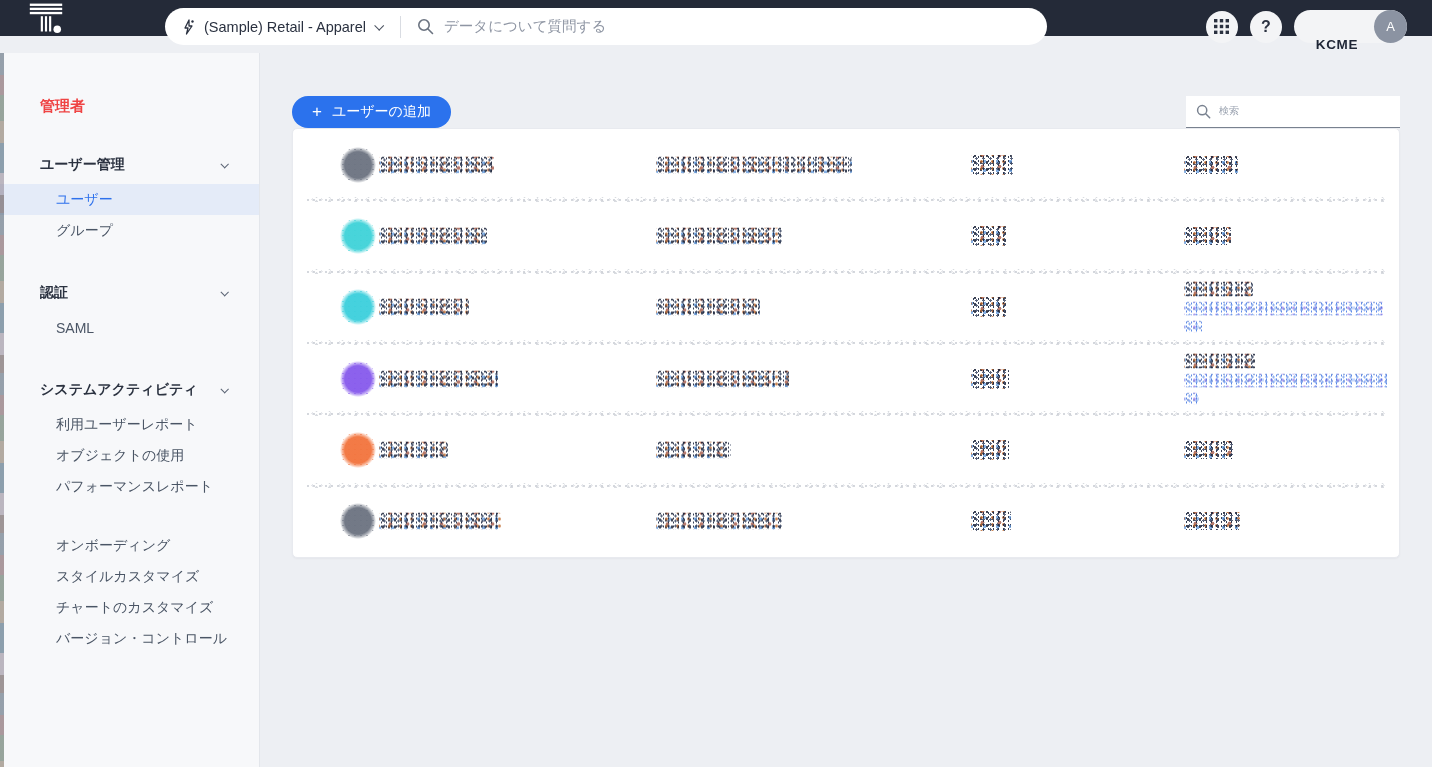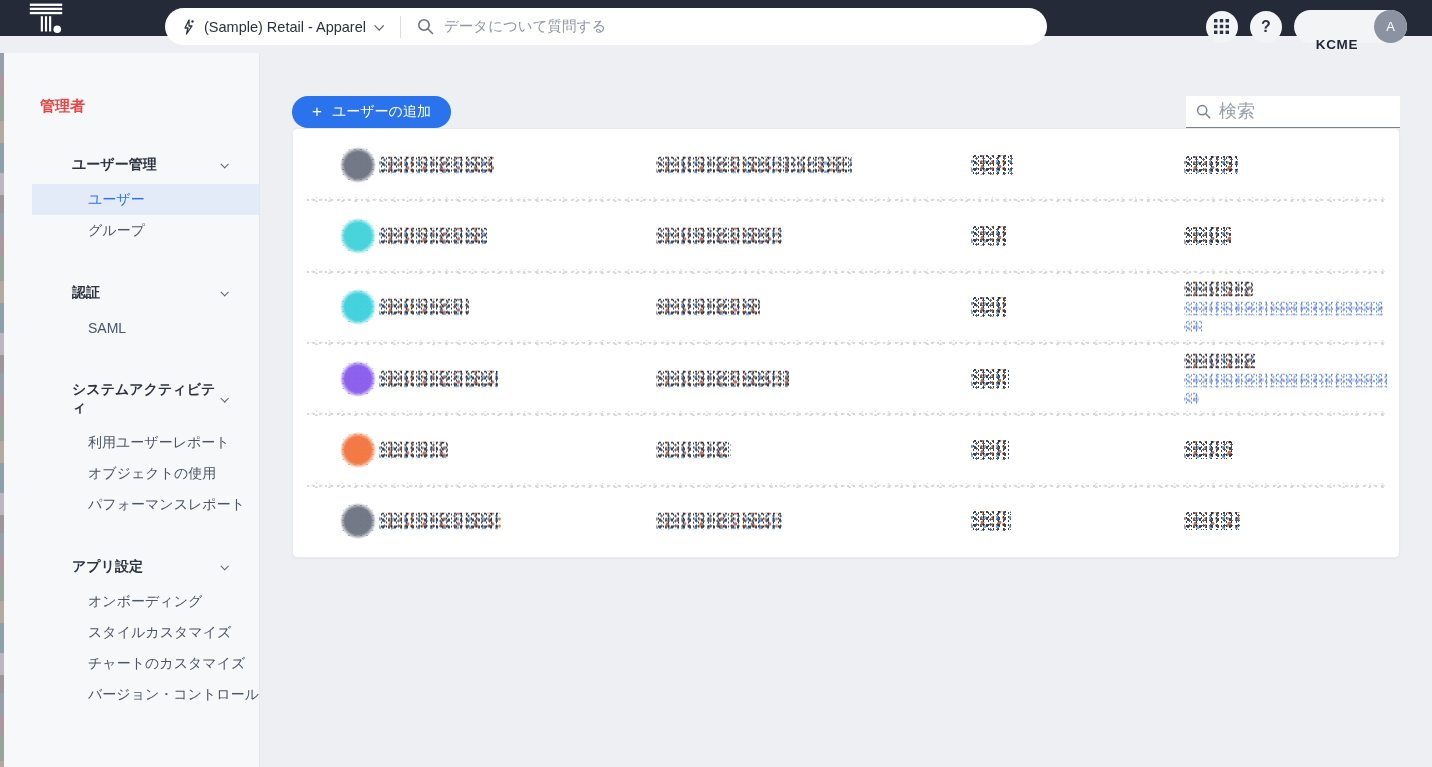--- a/index.html
+++ b/index.html
@@ -31,39 +31,39 @@
 
   
   .edge { position:absolute; left:0; top:53px; width:4px; height:714px; z-index:30; opacity:.55;
           background:repeating-linear-gradient(180deg,#46586a 0 22px,#6b4a50 22px 42px,#49604f 42px 68px,
           #7a6a58 68px 90px,#35566e 90px 120px,#8a8090 120px 142px,#544 142px 160px); }
 
   
   .sidebar { position:absolute; left:0; top:53px; width:260px; bottom:0; background:#f7f8fa;
              border-right:1px solid #e3e6eb; z-index:10; }
   .side-title { margin:44px 0 0 40px; font-size:15px; font-weight:700; color:#ef4444; }
-  .side-sections { margin-top:30px;margin-left:32px; }
+  .side-sections { margin-top:30px; }
   .side-section { margin-bottom:28px; }
   .side-head { display:flex; align-items:center; justify-content:space-between;
                padding:10px 32px 10px 40px; cursor:pointer; }
   .side-head-label { font-size:14px; font-weight:600; color:#2b3240; }
   .chev-side { border-color:#5c6575; width:6px; height:6px; border-width:1.5px; }
   .side-item { height:31px; display:flex; align-items:center; padding-left:56px; font-size:14px;
                color:#4a5565; cursor:pointer; }
   .side-item.sel { background:#e4ebf8; color:#2e71ec; }
 
   
   .main { position:absolute; left:260px; right:0; top:53px; bottom:0; padding:0 32px; }
   .toolbar { margin-top:43px; height:32px; display:flex; align-items:center; justify-content:space-between; }
   .add-btn { height:32px; border:none; border-radius:16px; background:#2b72ed; color:#fff; display:flex;
              align-items:center; gap:10px; padding:0 20px; font-size:14px; font-family:inherit; cursor:pointer; }
   .add-btn .plus { font-size:17px; font-weight:400; margin-top:-1px; }
   .tbl-search { width:214px; height:32px; background:#fff; border-bottom:1px solid #78818f;
                 display:flex; align-items:center; gap:8px; padding:0 10px; }
-  .tbl-search input { border:none; outline:none; flex:1; font-size:18px; font-family:Liberation Mono, monospace; color:#0f172a;
+  .tbl-search input { border:none; outline:none; flex:1; font-size:10px; font-family:Liberation Mono, monospace; color:#0f172a;
                       background:transparent; min-width:0; }
   .tbl-search input::placeholder { color:#98a0ae; }
 
   .thead { position:relative; margin-top:47px; height:36px; }
   .th { position:absolute; top:6px; display:flex; align-items:center; gap:5px; cursor:pointer; }
   .th .lbl { font-size:13px; font-weight:600; color:#3a4150; }
   .th .sort { font-size:13px; color:#3a4150; }
 
   .card { height:430px; background:#fff; border:1px solid #e8eaef; border-radius:5px;
           box-shadow:0 1px 2px rgba(20,30,50,.04); overflow:hidden; }
@@ -194,24 +194,20 @@
           <span>利用ユーザーレポート</span>
         </div>
         <div class="side-item">
           <span>オブジェクトの使用</span>
         </div>
         <div class="side-item">
           <span>パフォーマンスレポート</span>
         </div>
       </div>
       <div class="side-section">
-        <div class="side-head">
-          <span class="side-head-label">アプリ設定</span>
-          <span class="chev chev-side"></span>
-        </div>
         <div class="side-item">
           <span>オンボーディング</span>
         </div>
         <div class="side-item">
           <span>スタイルカスタマイズ</span>
         </div>
         <div class="side-item">
           <span>チャートのカスタマイズ</span>
         </div>
         <div class="side-item">

